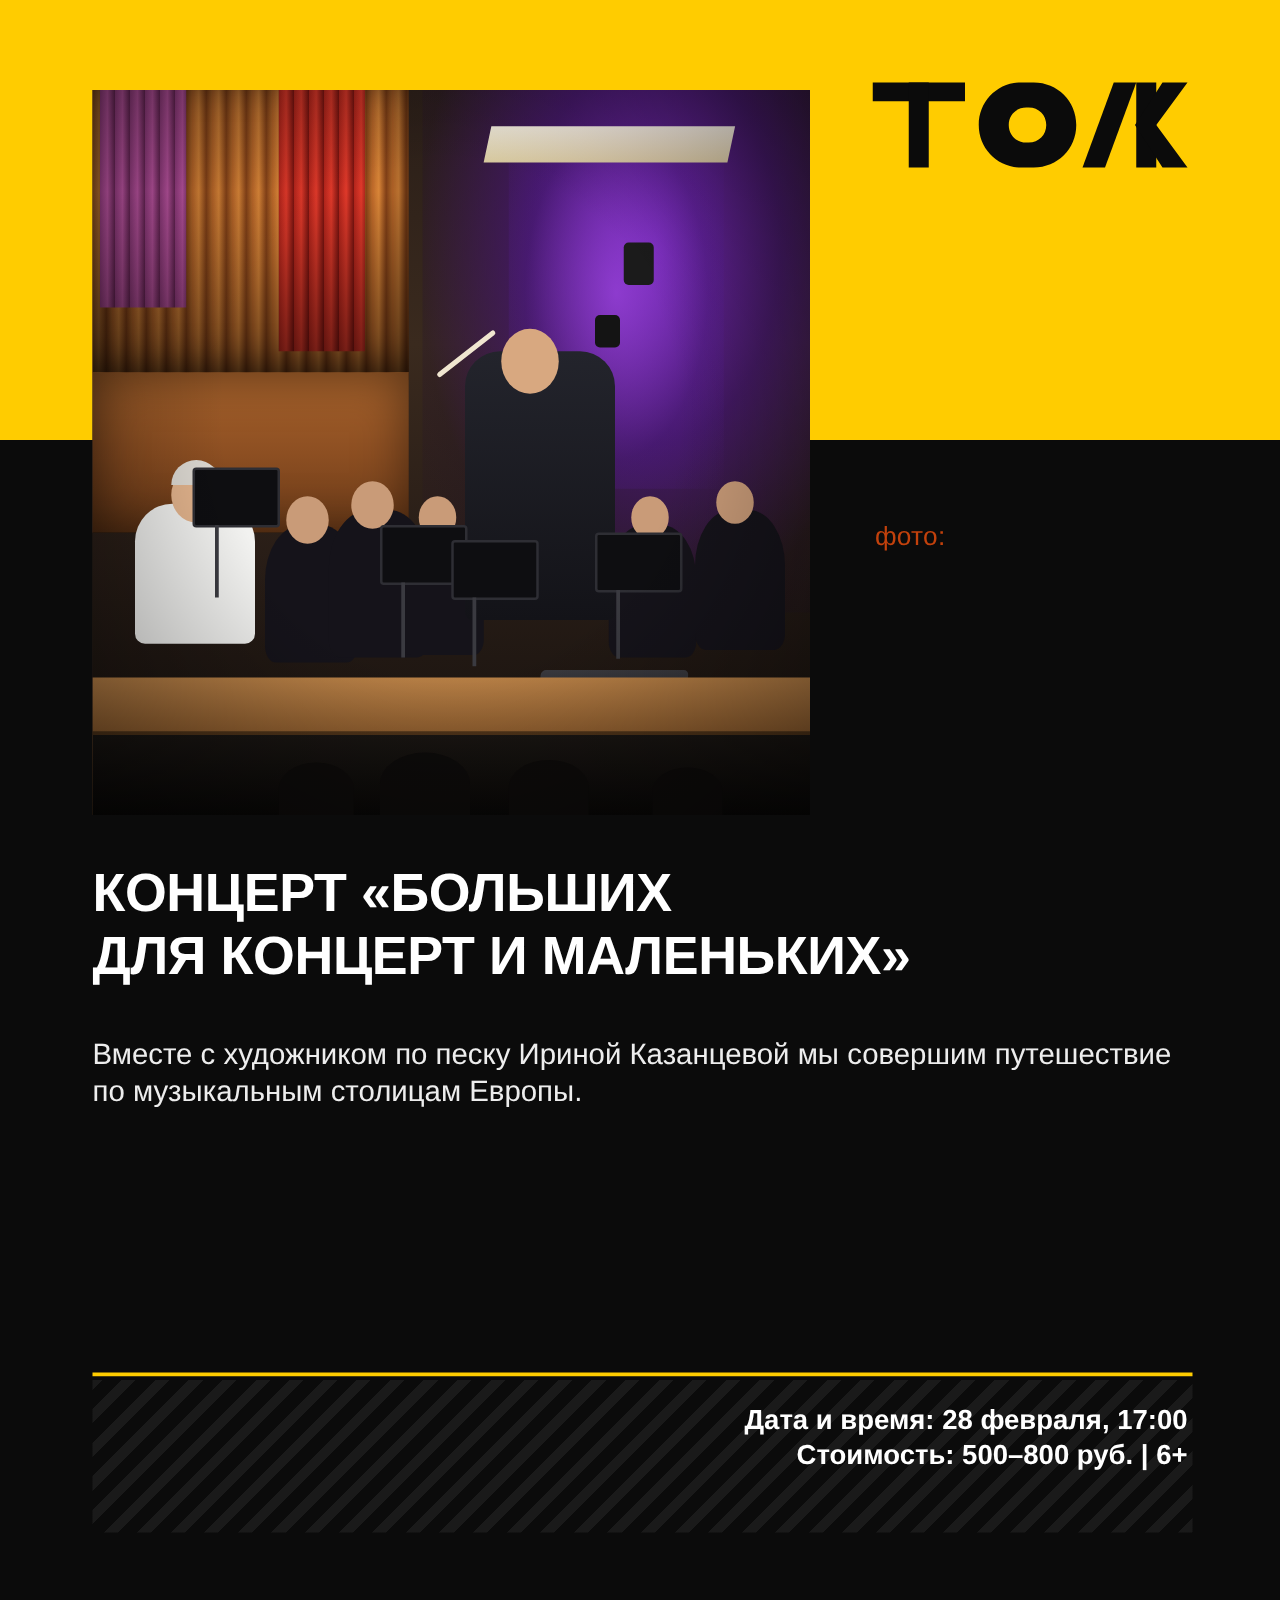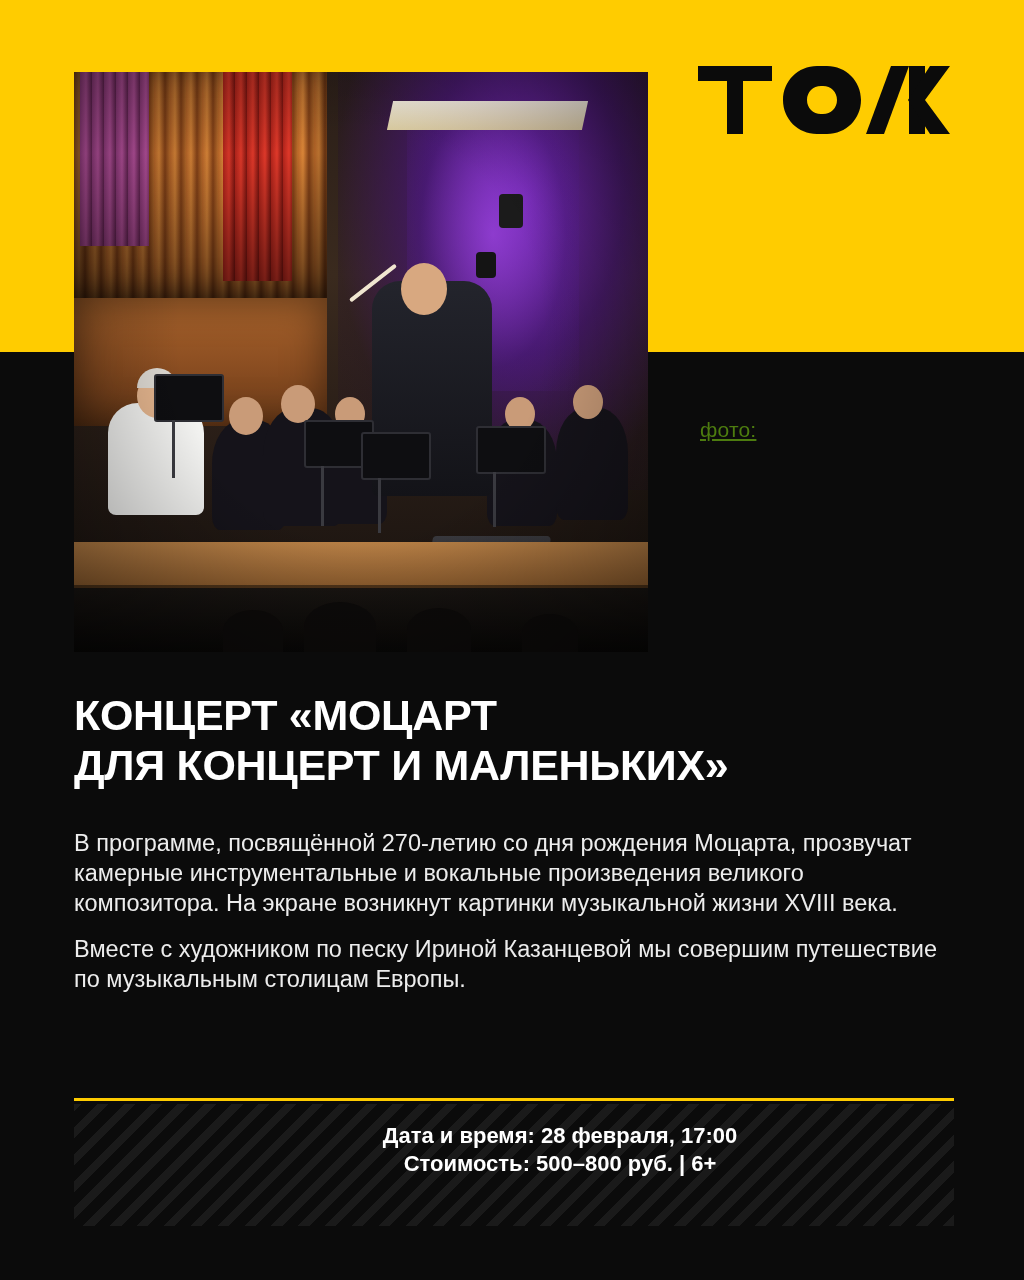--- a/index.html
+++ b/index.html
@@ -163,25 +163,24 @@
   .vignette {
     position: absolute; inset: 0;
     background: radial-gradient(ellipse at 50% 45%, rgba(0,0,0,0) 45%, rgba(0,0,0,0.45) 100%);
   }
 
   
   .credit {
     position: absolute;
     left: 700px;
     top: 415px;
-    color: #4d7c0f;
+    color: #c2410c;
     font-size: 21px;
     line-height: 30px;
     letter-spacing: .2px;
-    text-decoration: underline;
   }
 
   
   .headline {
     position: absolute;
     left: 74px;
     top: 690px;
     width: 880px;
     color: #ffffff;
     font-size: 43px;
@@ -222,21 +221,21 @@
       -45deg,
       #1a1a1a 0px, #1a1a1a 8px,
       #0b0b0b 8px, #0b0b0b 19px
     );
   }
   .footer-text {
     position: absolute;
     right: 74px;
     top: 1122px;
     width: 780px;
-    text-align: center;
+    text-align: right;
     color: #ffffff;
     font-size: 22px;
     font-weight: bold;
     line-height: 28px;
   }
   .footer-text .line { display: block; white-space: nowrap; }
 </style>
 </head>
 <body>
 
@@ -315,26 +314,25 @@
       <div class="head" style="left:78%;width:56px;height:38px;"></div>
       <div class="vignette"></div>
     </div>
   </div>
 
   <div class="credit">
     <div>фото:</div>
   </div>
 
   <div class="headline">
-    <div>КОНЦЕРТ «МОЦАРТ</div>
+    <div>КОНЦЕРТ «БОЛЬШИХ</div>
     <div>ДЛЯ КОНЦЕРТ И МАЛЕНЬКИХ»</div>
   </div>
 
   <div class="body-copy">
-    <p>В программе, посвящённой 270-летию со дня рождения Моцарта, прозвучат камерные инструментальные и вокальные произведения великого композитора. На экране возникнут картинки музыкальной жизни XVIII века.</p>
     <p>Вместе с художником по песку Ириной Казанцевой мы совершим путешествие по музыкальным столицам Европы.</p>
   </div>
 
   <div class="footer-rule"></div>
   <div class="footer-stripes"></div>
   <div class="footer-text">
     <span class="line">Дата и время: 28 февраля, 17:00</span>
     <span class="line">Стоимость: 500–800 руб. | 6+</span>
   </div>
 

